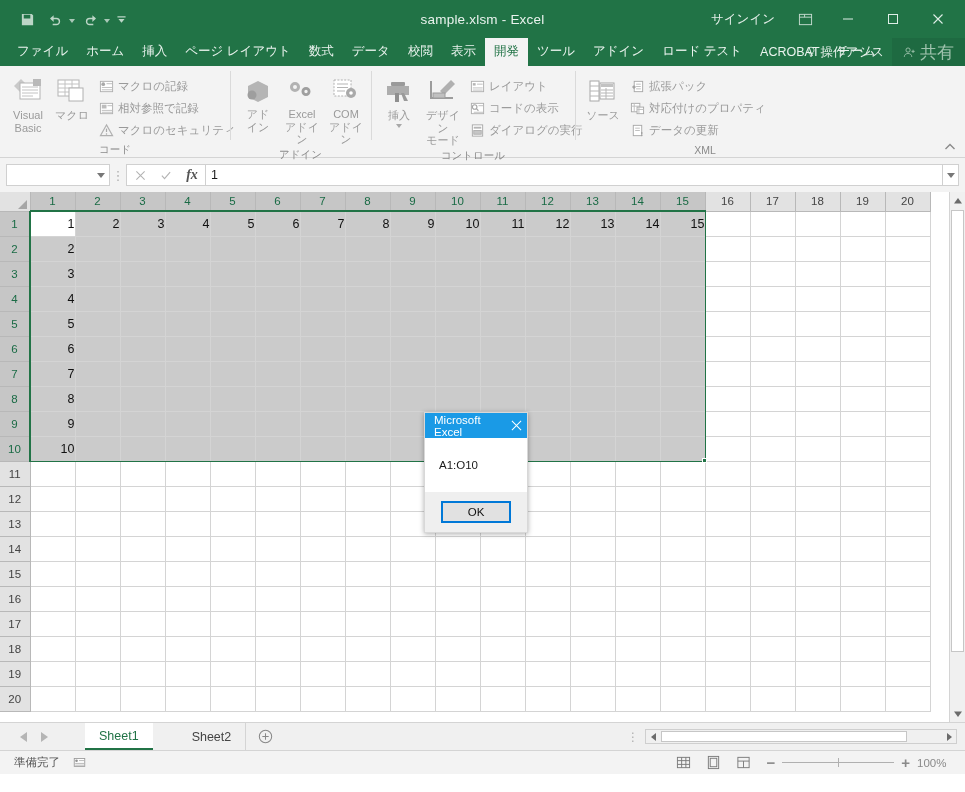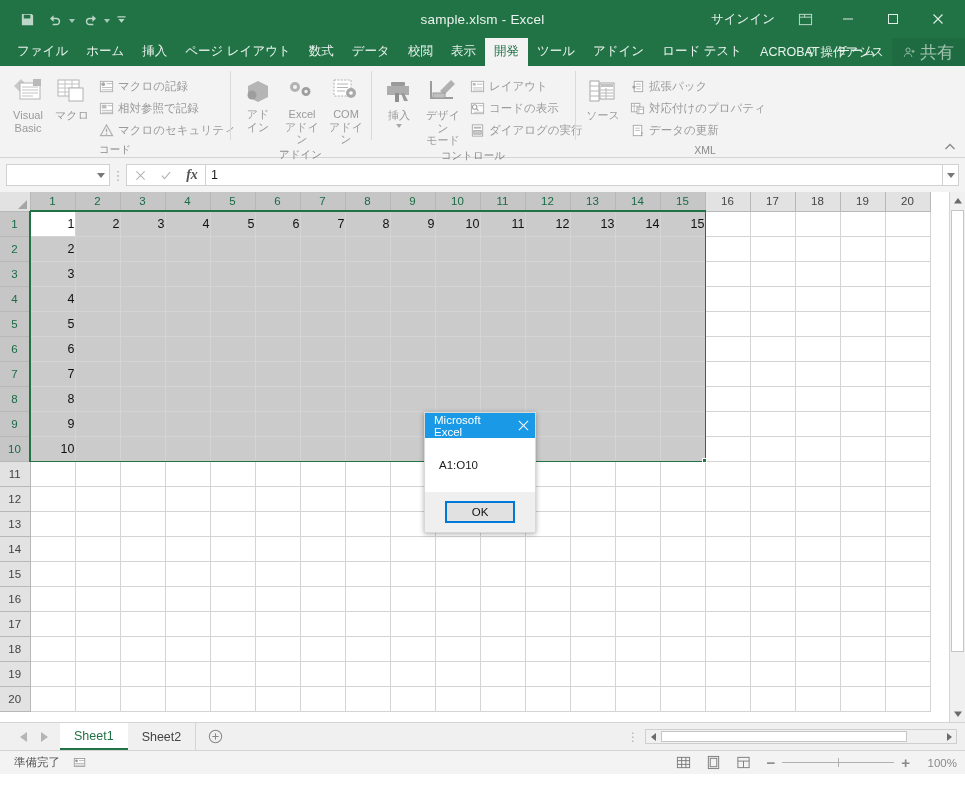--- a/index.html
+++ b/index.html
@@ -163,21 +163,21 @@
   .vs-thumb { position: absolute; left: 1px; right: 1px; background: #fff; border: 1px solid #c6c6c6; }
 
   
   .sheetbar {
     height: 28px; background: #f0f0f0; border-top: 1px solid #d4d4d4;
     display: flex; align-items: stretch; padding-left: 8px;
   }
   .navarrows { display: flex; align-items: center; gap: 12px; padding: 0 12px; color: #b5b5b5; }
   .stab {
     display: flex; align-items: center; padding: 0 14px; font-size: 12.5px; color: #444;
-    background: #f0f0f0; border-right: 1px solid #d4d4d4;
+    background: #f0f0f0; border-right: 1px solid #d4d4d4; margin-left: 25px;
   }
   .stab.active { background: #fff; color: #217346; border-bottom: 2px solid #217346; border-right: none; }
   .addsheet { display: flex; align-items: center; padding: 0 12px; color: #888; }
   .hscrollwrap { flex: 1; display: flex; align-items: center; justify-content: flex-end; gap: 6px; padding-right: 8px; }
   .hgrip { color: #b0b0b0; font-size: 12px; }
   .hscroll {
     width: 312px; height: 15px; background: #f0f0f0; border: 1px solid #cfcfcf;
     display: flex; align-items: stretch;
   }
   .hs-btn { width: 15px; display: flex; align-items: center; justify-content: center; color: #6b6b6b; }
@@ -189,25 +189,25 @@
     height: 24px; background: #f3f3f3; border-top: 1px solid #d4d4d4;
     display: flex; align-items: center; padding: 0 8px; font-size: 11.5px; color: #555;
   }
   .sb-left { display: flex; align-items: center; gap: 12px; padding-left: 6px; }
   .sb-right { margin-left: auto; display: flex; align-items: center; gap: 0; }
   .viewbtn { width: 30px; height: 22px; display: flex; align-items: center; justify-content: center; color: #7a7a7a; }
   .zoomctl { display: flex; align-items: center; gap: 7px; margin-left: 8px; color: #8a8a8a; }
   .zslider { position: relative; width: 112px; height: 14px; display: flex; align-items: center; }
   .zslider .ztrack { width: 100%; height: 1px; background: #b0b0b0; }
   .zslider .zmid { position: absolute; left: 50%; top: 2px; width: 1px; height: 9px; background: #b0b0b0; }
-  .zpct { width: 40px; text-align: right; color: #8a8a8a; font-size: 11.5px; }
+  .zpct { width: 40px; text-align: left; color: #8a8a8a; font-size: 11.5px; }
 
   
   .dlg {
-    position: absolute; width: 112px; background: #fff;
+    position: absolute; width: 104px; background: #fff;
     box-shadow: 0 1px 5px rgba(0,0,0,.32); border: 1px solid #d8d8d8;
   }
   .dlg-title {
     height: 25px; background: #1a9ae6; display: flex; align-items: center;
     padding-left: 9px; color: #fff; font-size: 11.5px;
   }
   .dlg-x { margin-left: auto; width: 24px; height: 25px; display: flex; align-items: center; justify-content: center; color: #fff; font-size: 13px; }
   .dlg-body { height: 54px; background: #fff; display: flex; align-items: center; padding: 0 14px; font-size: 11.5px; color: #1a1a1a; }
   .dlg-foot { height: 40px; background: #efefef; display: flex; align-items: center; justify-content: center; }
   .dlg-ok {

